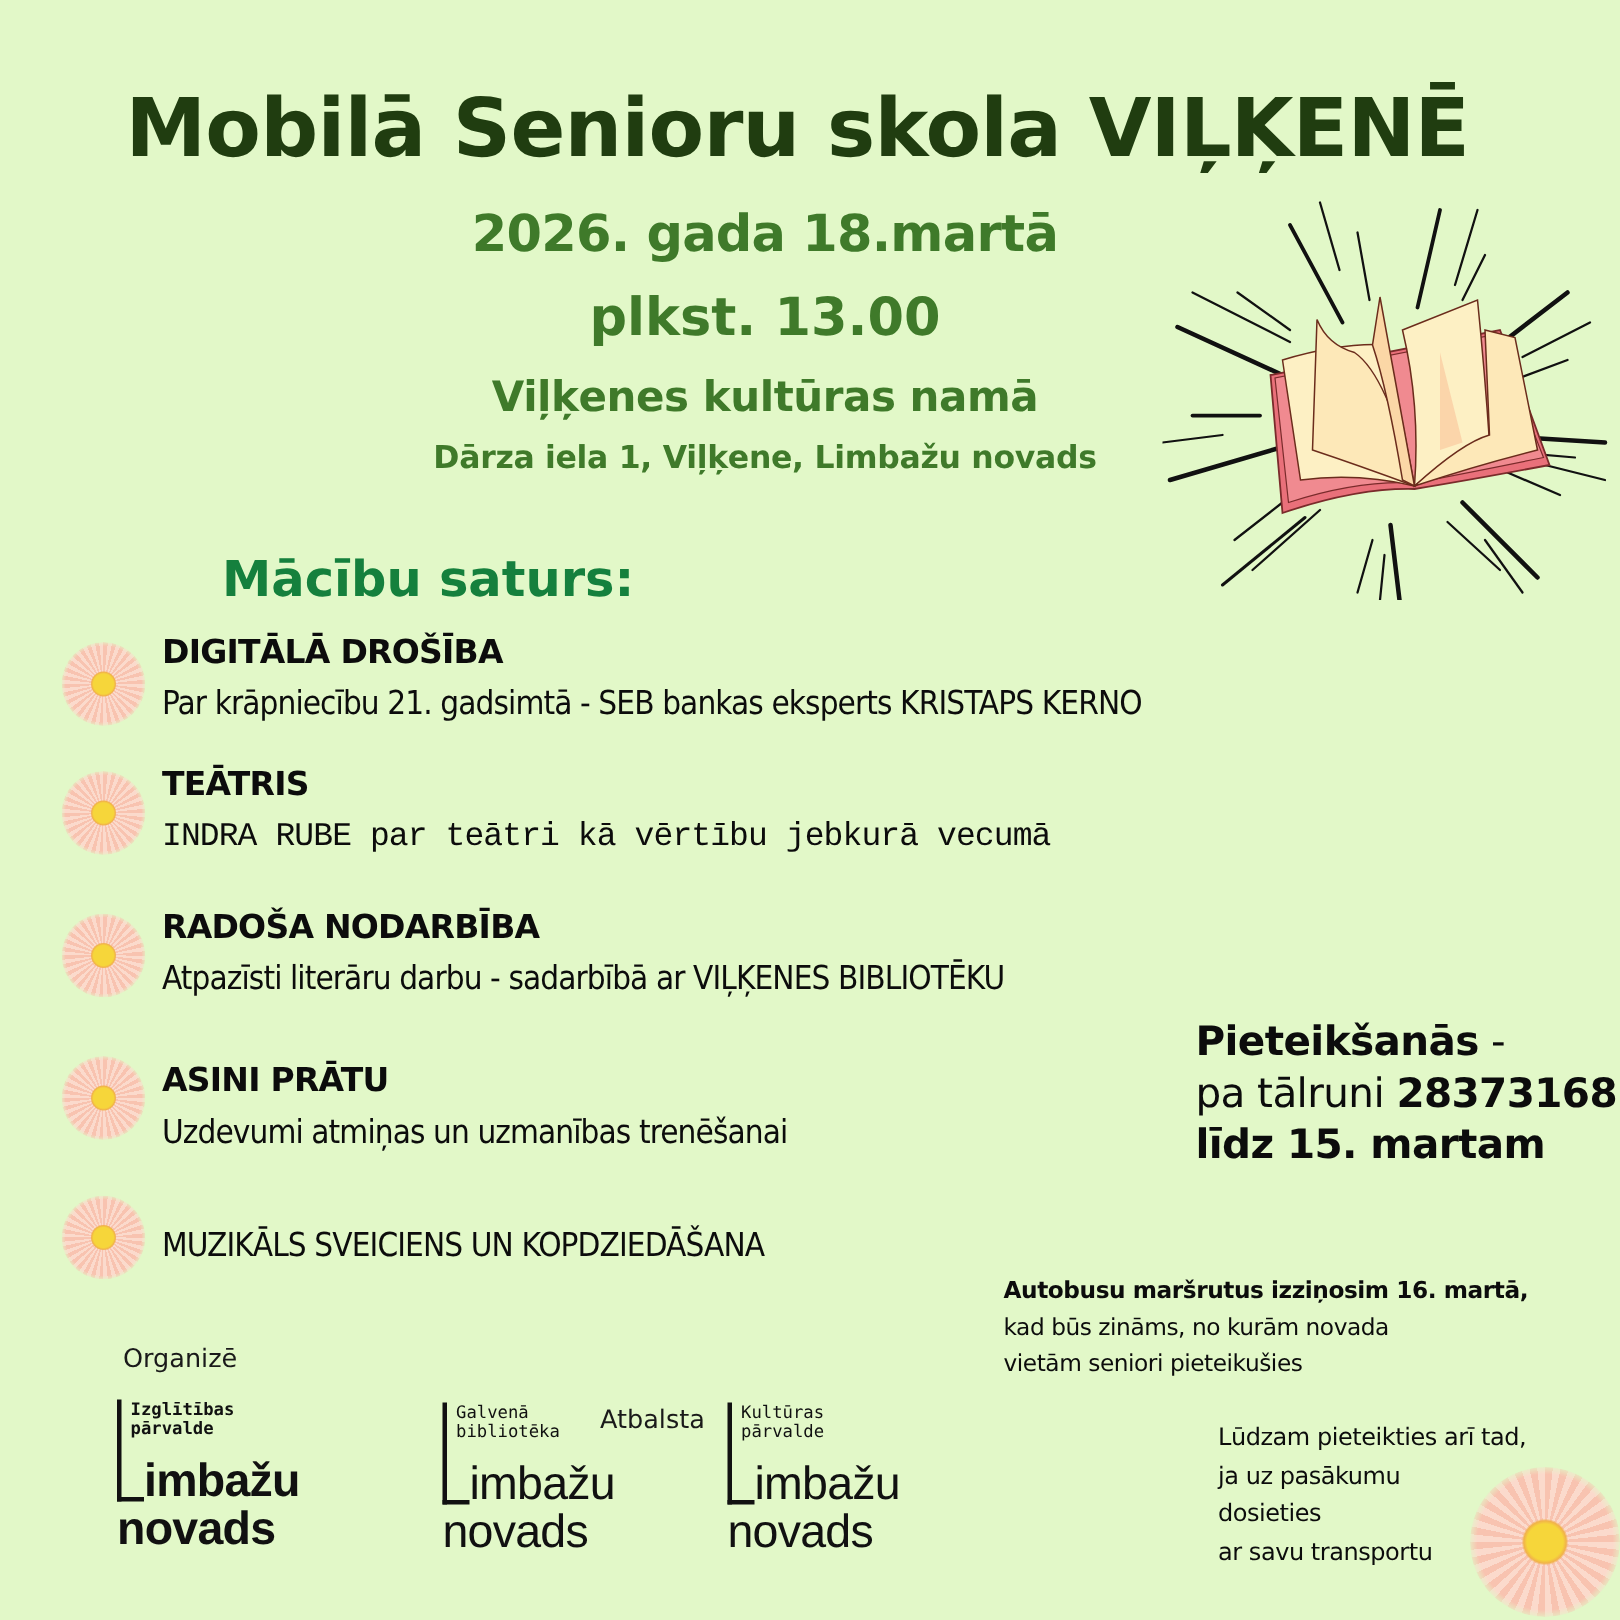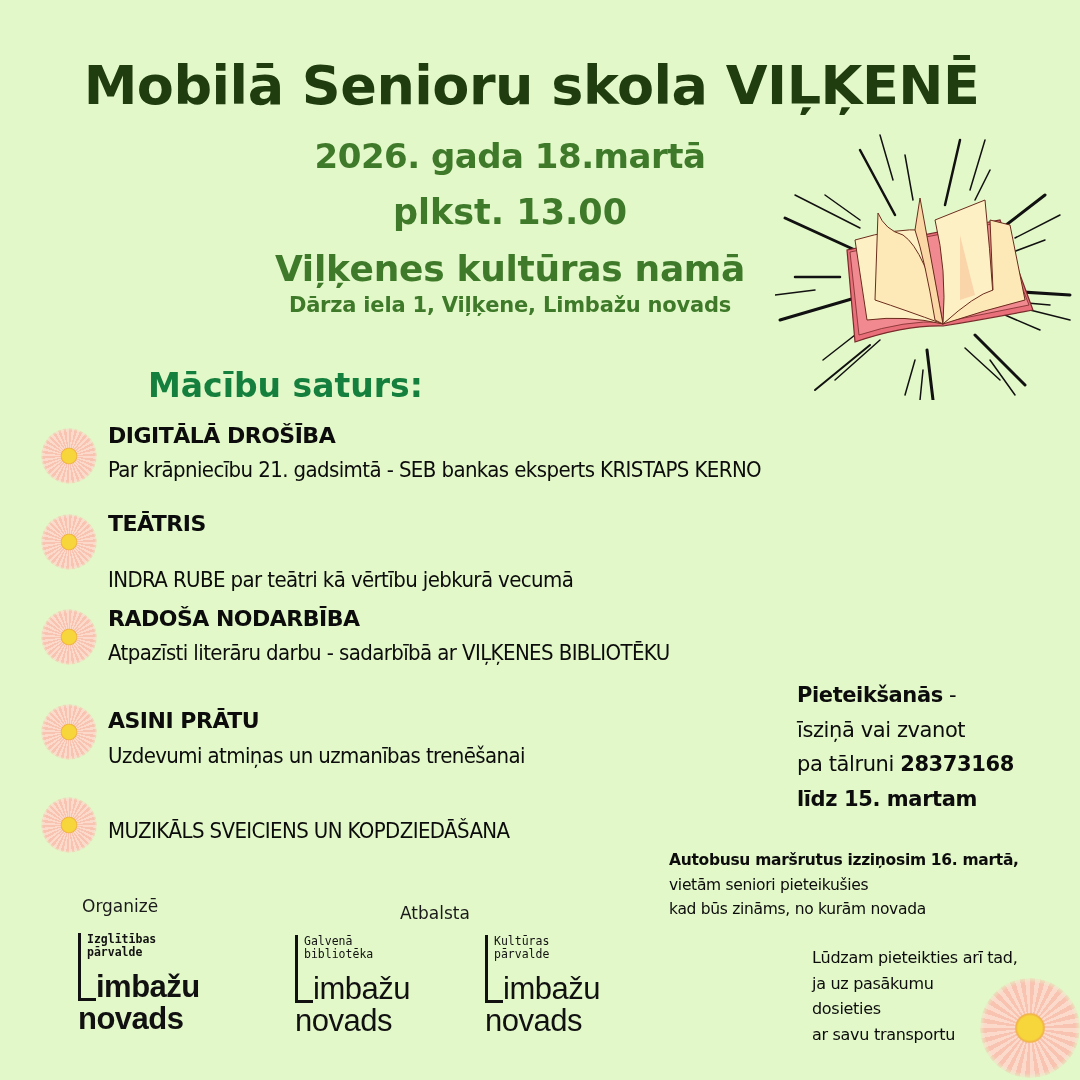--- a/index.html
+++ b/index.html
@@ -15,21 +15,21 @@
   
   .title {
     left: 0; width: 1080px; top: 54px; text-align: center;
     font-family: "DejaVu Sans", sans-serif; font-weight: bold;
     font-size: 54px; color: #203d10; letter-spacing: -0.5px;
     padding-right: 17px;
   }
   .sub { left: 0; width: 1080px; text-align: center; color: #3f7a2a; font-weight: bold; font-family: "DejaVu Sans", sans-serif; padding-right: 60px; }
   .date { top: 136px; font-size: 34px; letter-spacing: -0.5px; }
   .time { top: 192px; font-size: 35px; }
-  .venue { top: 248px; font-size: 36px; letter-spacing: -0.3px; text-align: center; }
+  .venue { top: 248px; font-size: 28px; letter-spacing: -0.3px; text-align: center; }
   .addr { top: 293px; font-size: 21px; letter-spacing: -0.2px; }
 
   .section-title {
     left: 148px; top: 366px; font-size: 33px; font-weight: bold; color: #15803d;
     font-family: "DejaVu Sans", sans-serif;
   }
 
   
   .item-head { left: 108px; font-size: 22px; font-weight: bold; color: #0c0c0c; font-family: "DejaVu Sans", sans-serif; letter-spacing: -0.5px; }
   .item-desc { left: 108px; font-size: 22px; color: #0c0c0c; font-family: "DejaVu Sans", sans-serif; letter-spacing: -0.6px; font-stretch: condensed; }
@@ -38,21 +38,21 @@
     position: absolute; width: 56px; height: 56px; border-radius: 50%;
     background:
       radial-gradient(circle at 50% 50%, #f6d63a 0 17%, #f1b24a 20%, rgba(0,0,0,0) 22%),
       repeating-conic-gradient(from 0deg, #f8c3b0 0deg 6deg, #fbdacc 6deg 12deg);
     -webkit-mask: radial-gradient(circle, #000 64%, rgba(0,0,0,0.4) 70%, transparent 72%);
             mask: radial-gradient(circle, #000 64%, rgba(0,0,0,0.4) 70%, transparent 72%);
   }
   .flower.big { width: 100px; height: 100px; }
 
   
-  .signup { left: 797px; top: 678px; font-size: 21px; line-height: 34.5px; color: #0c0c0c; font-family: "DejaVu Sans", sans-serif; letter-spacing: -0.4px; }
+  .signup { left: 797px; top: 678px; font-size: 27px; line-height: 34.5px; color: #0c0c0c; font-family: "DejaVu Sans", sans-serif; letter-spacing: -0.4px; }
   .signup b { font-weight: bold; }
   .bus { left: 669px; top: 848px; font-size: 15.5px; line-height: 24.5px; color: #0c0c0c; letter-spacing: -0.3px; }
   .transport { left: 812px; top: 945px; font-size: 16px; line-height: 25.5px; color: #0c0c0c; letter-spacing: -0.3px; }
 
   
   .lbl { font-size: 17px; color: #1a1a1a; }
   .logo { position: absolute; width: 160px; height: 110px; }
   .logo .bar-v { position: absolute; left: 0; top: 0; width: 3px; height: 68px; background: #111; }
   .logo .bar-h { position: absolute; left: 0; top: 65px; width: 18px; height: 3px; background: #111; }
   .logo .small { position: absolute; left: 9px; top: 0; font-family: "DejaVu Sans Mono", monospace; font-size: 11.5px; line-height: 13px; color: #111; white-space: pre; }
@@ -114,57 +114,56 @@
 </svg>
 
 <div class="abs section-title">Mācību saturs:</div>
 
 <div class="flower" style="left:41px; top:428px;"></div>
 <div class="abs item-head" style="top:423px;">DIGITĀLĀ DROŠĪBA</div>
 <div class="abs item-desc" style="top:457px;text-align:center;">Par krāpniecību 21. gadsimtā - SEB bankas eksperts KRISTAPS KERNO</div>
 
 <div class="flower" style="left:41px; top:514px;"></div>
 <div class="abs item-head" style="top:511px;">TEĀTRIS</div>
-<div class="abs item-desc" style="top:567px;">INDRA RUBE par teātri kā vērtību jebkurā vecumā</div>
+<div class="abs item-desc" style="top:545px;font-family:Liberation Mono, monospace;">INDRA RUBE par teātri kā vērtību jebkurā vecumā</div>
 
 <div class="flower" style="left:41px; top:609px;"></div>
 <div class="abs item-head" style="top:606px;">RADOŠA NODARBĪBA</div>
 <div class="abs item-desc" style="top:640px;">Atpazīsti literāru darbu - sadarbībā ar VIĻĶENES BIBLIOTĒKU</div>
 
 <div class="flower" style="left:41px; top:704px;"></div>
 <div class="abs item-head" style="top:708px;">ASINI PRĀTU</div>
 <div class="abs item-desc" style="top:743px;">Uzdevumi atmiņas un uzmanības trenēšanai</div>
 
 <div class="flower" style="left:41px; top:797px;"></div>
 <div class="abs item-desc" style="top:818px;">MUZIKĀLS SVEICIENS UN KOPDZIEDĀŠANA</div>
 
 <div class="abs signup">
   <div><b>Pieteikšanās</b><span> -</span></div>
-  <div>īsziņā vai zvanot</div>
   <div><span>pa tālruni </span><b>28373168</b></div>
   <div><b>līdz  15. martam</b></div>
 </div>
 
 <div class="abs bus">
   <div style="font-weight:bold;">Autobusu maršrutus izziņosim 16. martā,</div>
+  <div>kad būs zināms, no kurām novada</div>
   <div>vietām seniori pieteikušies</div>
-  <div>kad būs zināms, no kurām novada</div>
 </div>
 
 <div class="abs transport">
   <div>Lūdzam pieteikties arī tad,</div>
   <div>ja uz pasākumu</div>
   <div>dosieties</div>
   <div>ar savu transportu</div>
 </div>
 
 <div class="flower big" style="left:980px; top:978px;"></div>
 
 <div class="abs lbl" style="left:66px; top:896px;margin-left:16px;">Organizē</div>
-<div class="abs lbl" style="left:400px; top:903px;">Atbalsta</div>
+<div class="abs lbl" style="left:400px; top:937px;">Atbalsta</div>
 
 <div class="logo" style="left:78px; top:933px;font-weight:bold;">
   <div class="bar-v"></div>
     <div class="bar-h"></div>
   <div class="small">Izglītības
 pārvalde</div>
   <div class="limb">imbažu</div>
   <div class="nov">novads</div>
 </div>
 

